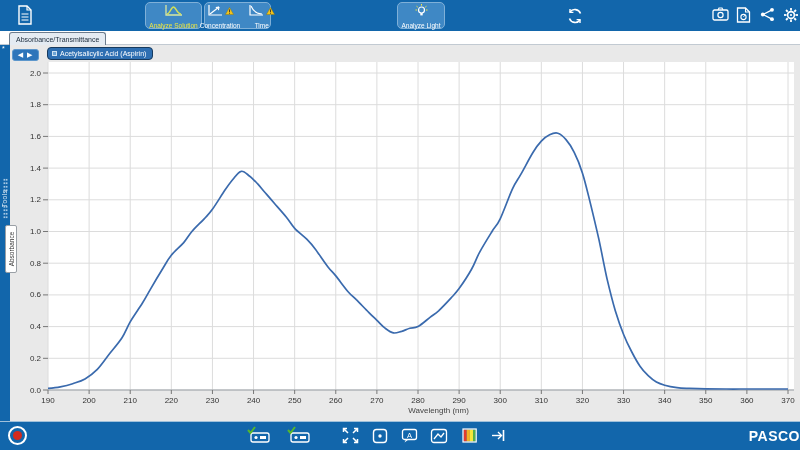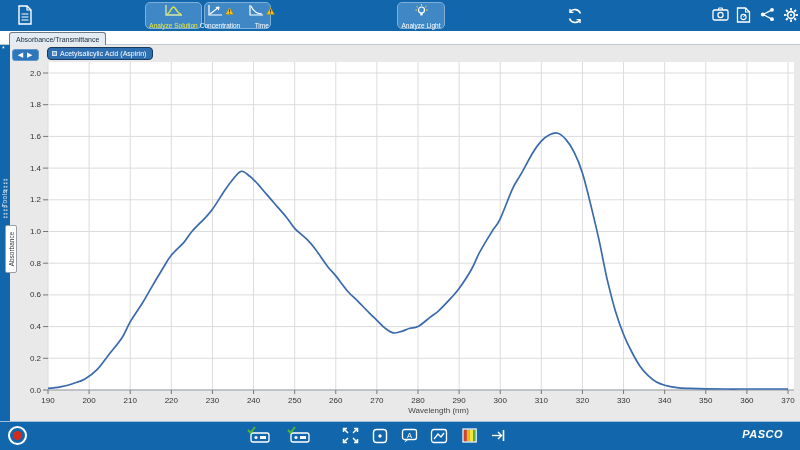--- a/index.html
+++ b/index.html
@@ -51,22 +51,22 @@
               text-align:center;line-height:11px;transform:rotate(-90deg);}
   #chart-svg{position:absolute;left:10px;top:45px;}
 
   
   .footer{position:absolute;left:0;top:421px;width:800px;height:29px;background:#1266ab;
           border-top:1px solid #9fc0da;}
   .record{position:absolute;left:8px;top:426px;width:19px;height:19px;border:2px solid #fff;
           border-radius:50%;cursor:pointer;display:flex;align-items:center;justify-content:center;}
   .record .dot{width:9px;height:9px;border-radius:50%;background:#d42a1e;}
   .ficon{position:absolute;top:426px;cursor:pointer;}
-  .pasco{position:absolute;right:17px;top:428px;color:#fff;font-size:11px;font-weight:bold;
-         font-style:italic;letter-spacing:.5px;}
+  .pasco{position:absolute;right:0;top:428px;color:#fff;font-size:14px;font-weight:bold;
+         letter-spacing:.5px;}
 </style>
 </head>
 <body>
 
 <div class="app">
 
   <div class="header">
     <span class="doc-icon">
       <svg width="16" height="20" viewBox="0 0 16 20">
         <path d="M2 1 h8 l4 4 v14 h-12 z" fill="none" stroke="#fff" stroke-width="1.4"></path>

